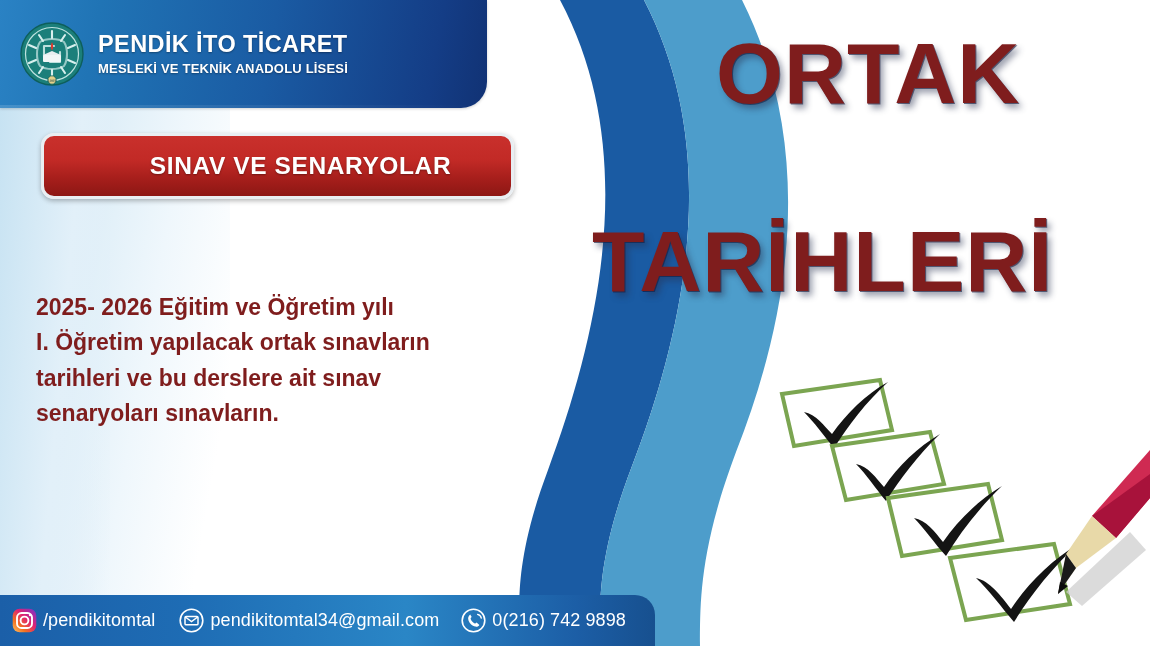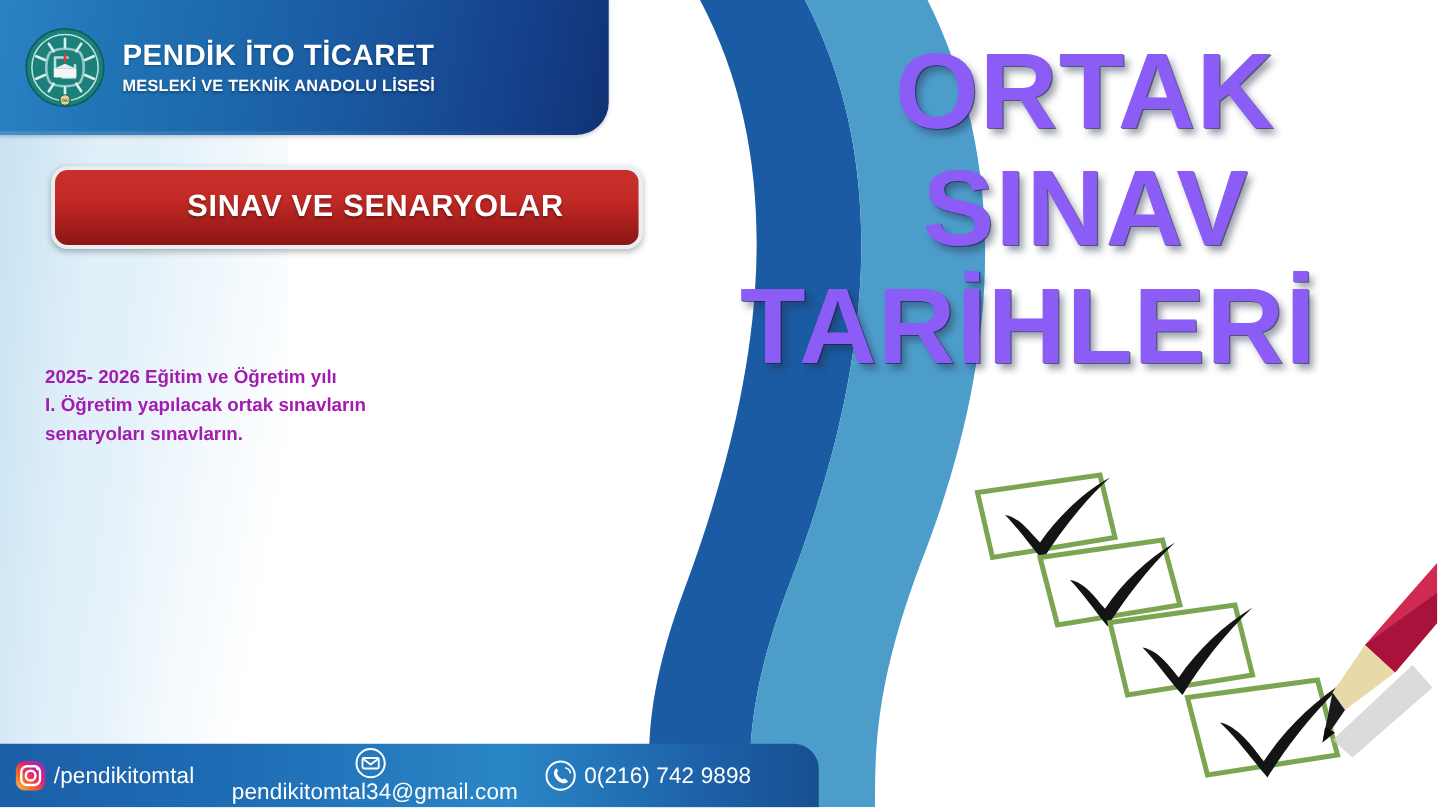--- a/index.html
+++ b/index.html
@@ -94,22 +94,22 @@
   .red-button-label{
     color:#ffffff;font-size:24.5px;font-weight:bold;letter-spacing:.6px;
     text-shadow:0 1px 2px rgba(0,0,0,.35);
     white-space:nowrap;
   }
 
   
   .body-copy{
     position:absolute;
     left:36px; top:290px; width:500px;
-    color:#a21caf;
-    font-size:15px;
+    color:#7f1d1d;
+    font-size:23px;
     font-weight:bold;
     line-height:1.54;
     z-index:5;
   }
   .body-copy div{white-space:nowrap;}
 
   
   .footer-bar{
     position:absolute;
     left:0; bottom:0; width:655px; height:51px;
@@ -119,28 +119,28 @@
     z-index:7;
   }
   .footer-item{
     display:flex;align-items:center;
     color:#ffffff;font-size:18px;
     white-space:nowrap;
   }
   .footer-item .fi-icon{display:block;flex:0 0 auto;}
   .footer-item .fi-text{margin-left:6px;letter-spacing:.1px;}
   .fi-insta{margin-left:12px;}
-  .fi-mail{margin-left:24px;flex-direction:column;}
+  .fi-mail{margin-left:24px;}
   .fi-phone{margin-left:22px;}
 
   
   .headline{
     position:absolute;
     z-index:4;
-    color:#8b5cf6;
+    color:#7f1d1d;
     font-weight:bold;
     font-family:"Liberation Sans","DejaVu Sans",sans-serif;
     letter-spacing:1px;
     text-shadow:4px 5px 6px rgba(40,48,80,.45), 1px 1px 0 rgba(10,16,55,.6);
     white-space:nowrap;
   }
   .hl-ortak{ left:716px; top:24px;  font-size:86px; }
   .hl-sinav{ left:738px; top:118px; font-size:86px; }
   .hl-tarih{ left:592px; top:212px; font-size:86px; }
 
@@ -164,21 +164,20 @@
   <div class="left-wash2"></div>
 
   <svg class="curve-svg" viewBox="0 0 1150 646" preserveAspectRatio="none">
     <path d="M560,0 C640,150 600,330 548,470 C512,566 520,610 520,646
              L600,646 C600,606 596,560 632,466 C686,326 722,150 644,0 Z" fill="#1a5ba3"></path>
     <path d="M644,0 C722,150 686,326 632,466 C596,560 600,606 600,646
              L700,646 C700,600 700,548 736,452 C796,300 812,140 742,0 Z" fill="#4d9dcb"></path>
   </svg>
 
   <div class="headline hl-ortak">ORTAK</div>
-  <div class="headline hl-sinav">SINAV</div>
   <div class="headline hl-tarih">TARİHLERİ</div>
 
   <div class="checklist">
     <svg width="380" height="278" viewBox="0 0 380 278">
 
       <g>
         <polygon points="12,26 110,12 122,62 24,78" fill="none" stroke="#7ba551" stroke-width="4"></polygon>
         <path d="M34,44 C46,46 54,58 62,66 C76,46 96,26 118,14 C96,34 78,58 64,80 C54,68 44,54 34,44 Z" fill="#141414"></path>
       </g>
 
@@ -233,20 +232,21 @@
     </div>
   </div>
 
   <div class="red-button">
     <span class="red-button-label">SINAV VE SENARYOLAR</span>
   </div>
 
   <div class="body-copy">
     <div>2025- 2026 Eğitim ve Öğretim yılı</div>
     <div>I. Öğretim yapılacak ortak sınavların</div>
+    <div>tarihleri ve bu derslere ait sınav</div>
     <div>senaryoları sınavların.</div>
   </div>
 
   <div class="footer-bar">
 
     <div class="footer-item fi-insta">
       <svg class="fi-icon" width="25" height="25" viewBox="0 0 25 25">
         <defs>
           <linearGradient id="ig" x1="0" y1="1" x2="1" y2="0">
             <stop offset="0%" stop-color="#fdc468"></stop>

